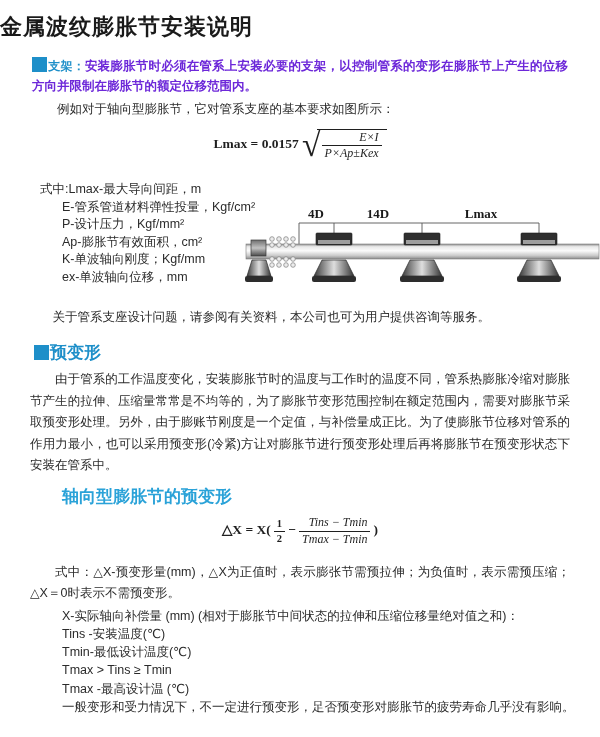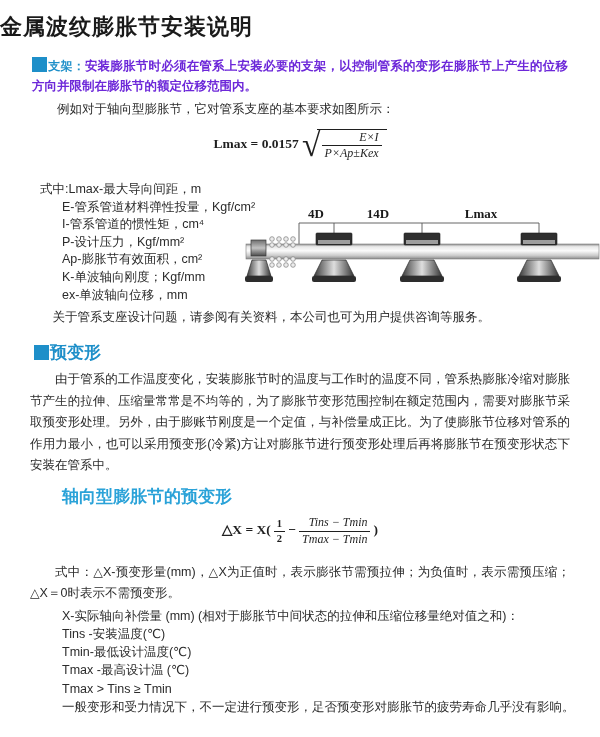--- a/index.html
+++ b/index.html
@@ -86,21 +86,20 @@
           <span class="num">E×I</span>
           <span class="den">P×Ap±Kex</span>
         </span>
       </span>
     </span>
   </div>
 
   <div class="defs-wrap">
     <div class="def-line">式中:Lmax-最大导向间距，m</div>
     <div class="def-line def-sub">E-管系管道材料弹性投量，Kgf/cm²</div>
-    <div class="def-line def-sub">I-管系管道的惯性矩，cm⁴</div>
     <div class="def-line def-sub">P-设计压力，Kgf/mm²</div>
     <div class="def-line def-sub">Ap-膨胀节有效面积，cm²</div>
     <div class="def-line def-sub">K-单波轴向刚度；Kgf/mm</div>
     <div class="def-line def-sub">ex-单波轴向位移，mm</div>
 
     <svg class="diagram" width="355" height="103" viewBox="0 0 355 103">
       <defs>
         <linearGradient id="gPipe" x1="0" y1="0" x2="0" y2="1">
           <stop offset="0" stop-color="#8f8f8f"></stop>
           <stop offset="0.18" stop-color="#e9e9e9"></stop>
@@ -201,17 +200,17 @@
       <span class="num">Tins − Tmin</span>
       <span class="den">Tmax − Tmin</span>
     </span>
     <span class="f-bold">)</span>
   </div>
 
   <div class="note-para indent">式中：△X-预变形量(mm)，△X为正值时，表示膨张节需预拉伸；为负值时，表示需预压缩；△X＝0时表示不需预变形。</div>
   <div class="note-line note-first">X-实际轴向补偿量 (mm) (相对于膨胀节中间状态的拉伸和压缩位移量绝对值之和)：</div>
   <div class="note-line">Tins -安装温度(℃)</div>
   <div class="note-line">Tmin-最低设计温度(℃)</div>
+  <div class="note-line">Tmax &gt; Tins ≥ Tmin</div>
   <div class="note-line">Tmax -最高设计温 (℃)</div>
-  <div class="note-line">Tmax &gt; Tins ≥ Tmin</div>
   <div class="note-line">一般变形和受力情况下，不一定进行预变形，足否预变形对膨胀节的疲劳寿命几乎没有影响。</div>
 
 </div>
 
 </body></html>

